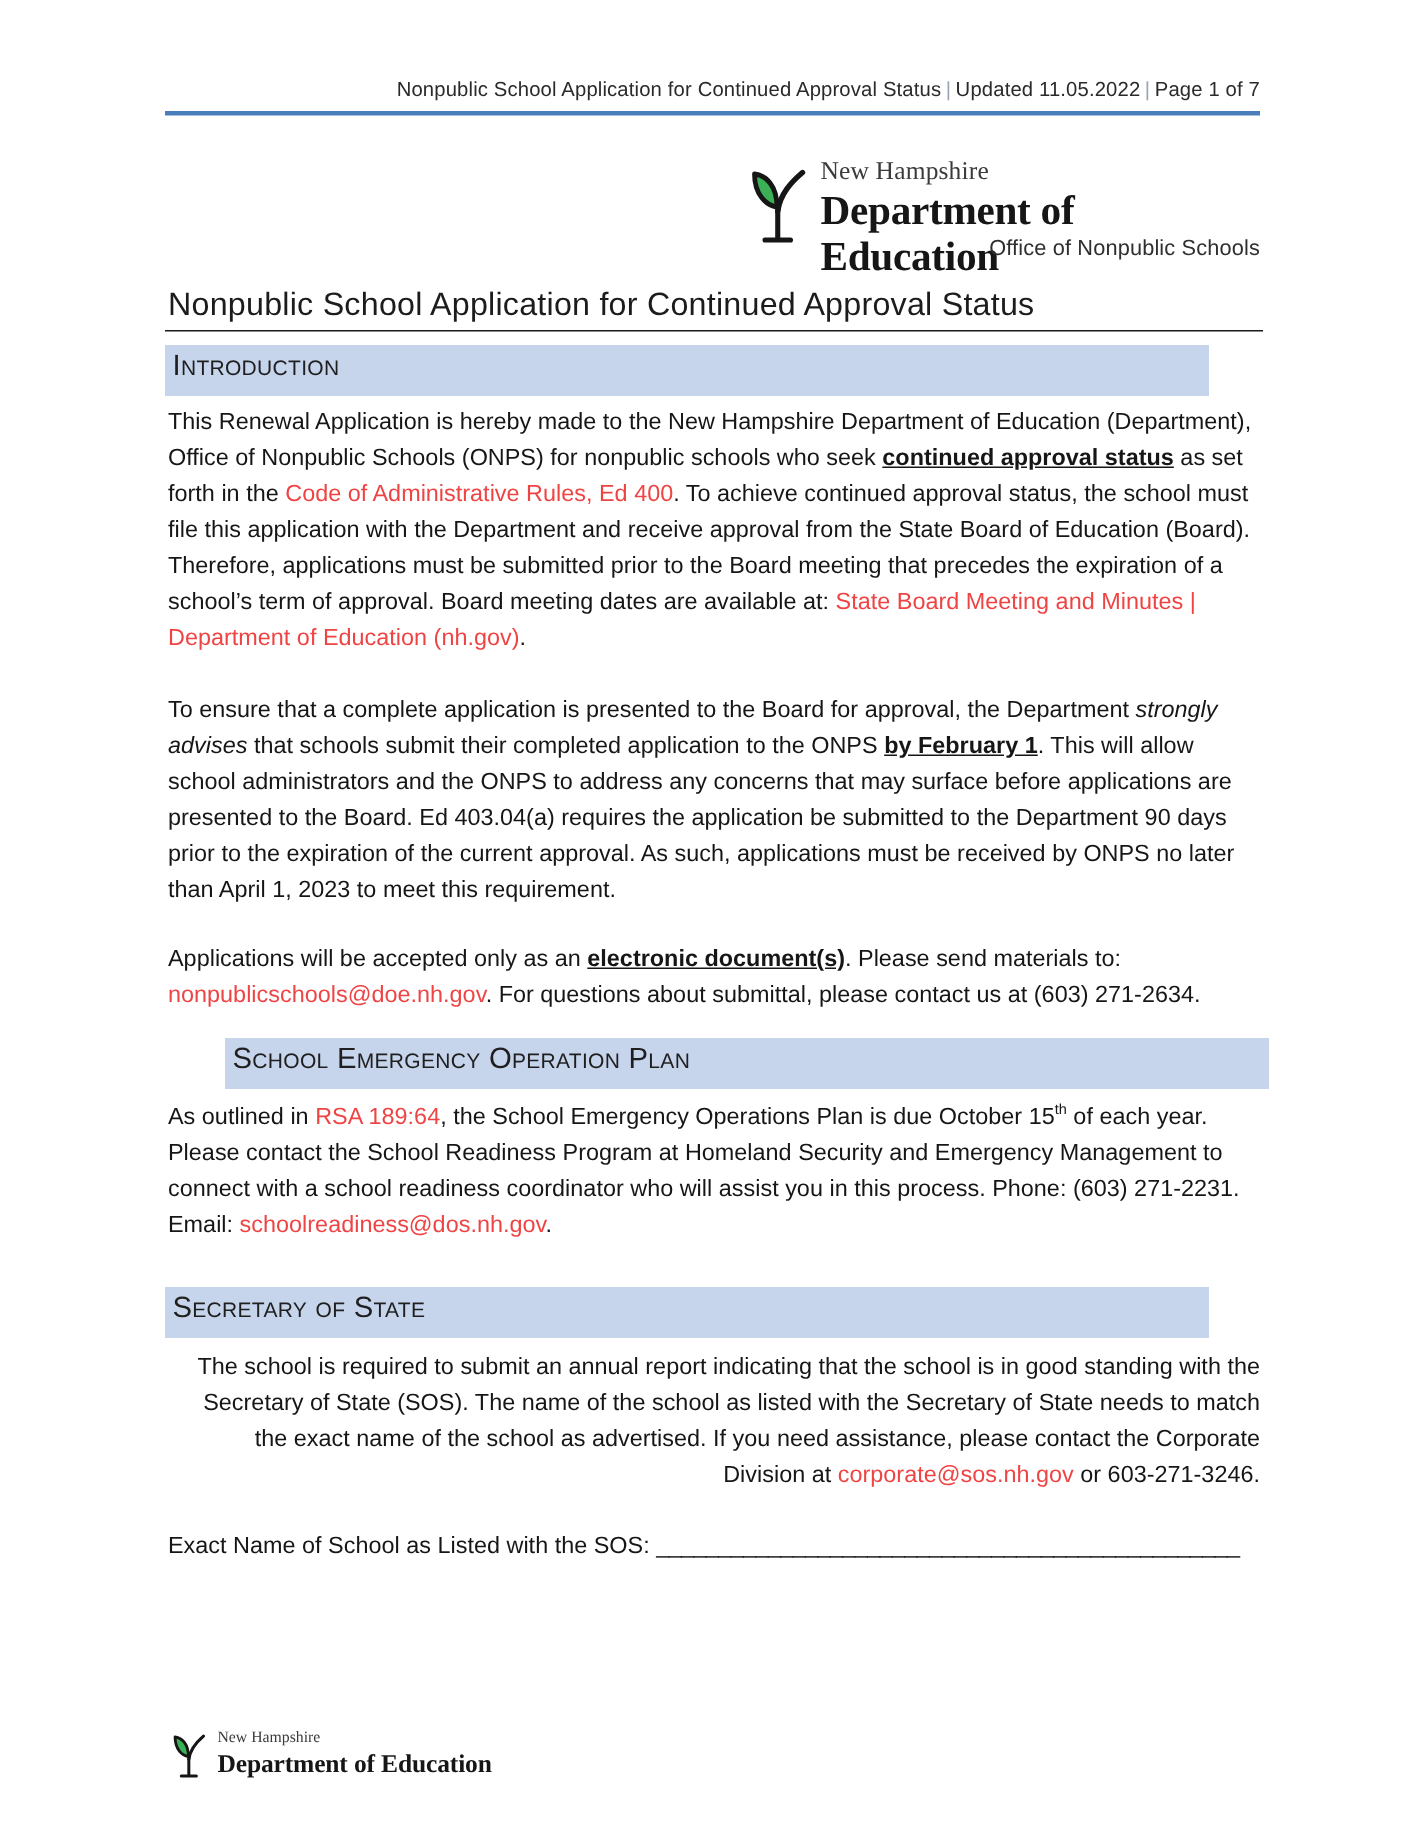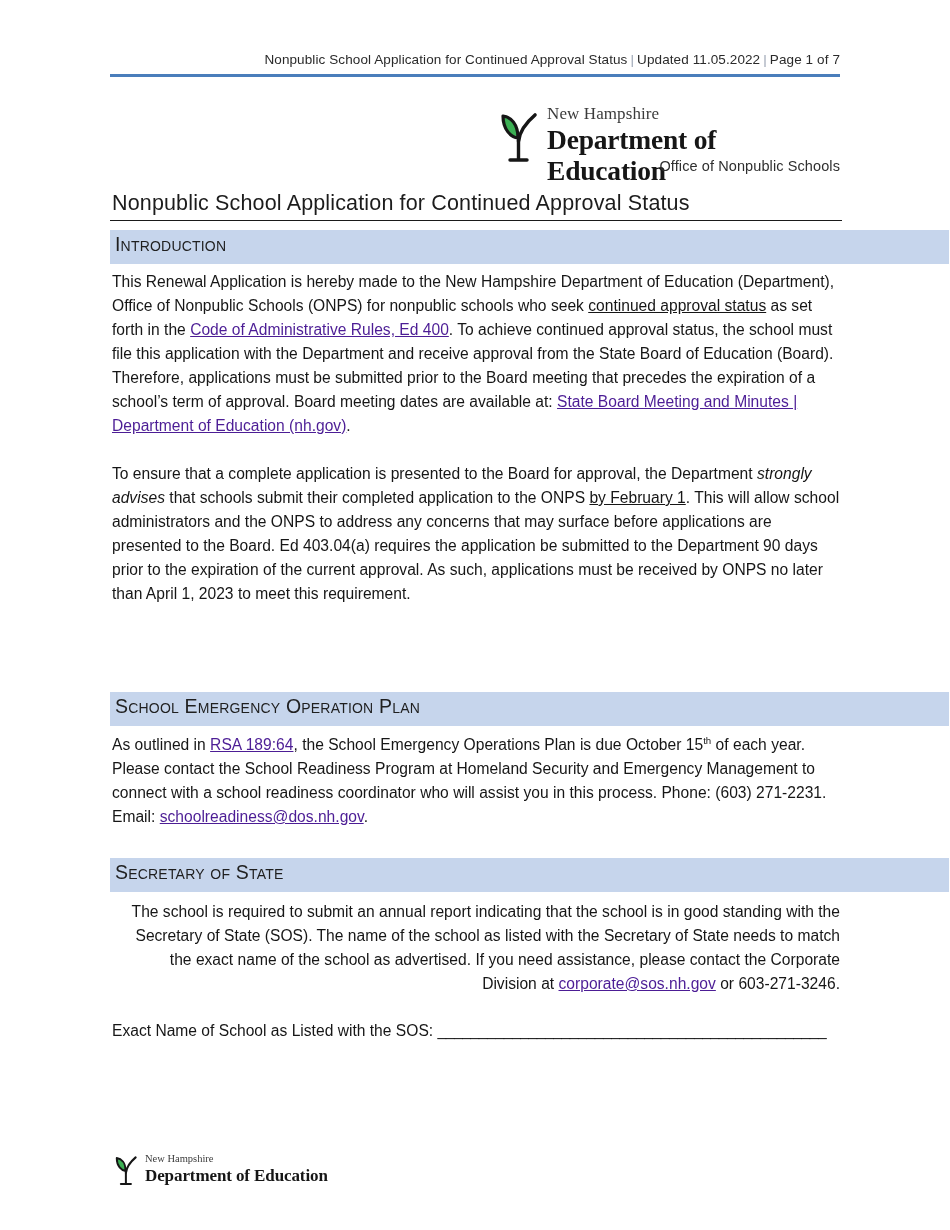--- a/index.html
+++ b/index.html
@@ -111,21 +111,21 @@
     top: 220px;
     width: 732px;
     height: 1.4px;
     background: #1a1a1a;
   }
 
   
   .band {
     position: absolute;
     left: 110px;
-    width: 839px;
+    width: 696px;
     background: #c6d5ec;
   }
   .band-label {
     position: absolute;
     left: 5px;
     top: 3px;
     font-size: 19.5px;
     color: #1f1f1f;
     font-variant: small-caps;
     letter-spacing: 0.2px;
@@ -137,29 +137,28 @@
     position: absolute;
     left: 112px;
     width: 728px;
     font-size: 15.6px;
     line-height: 24px;
     color: #161616;
     text-align: left;
     letter-spacing: 0.01px;
   }
   .para b {
-    font-weight: normal;
+    font-weight: bold;
     text-decoration: underline;
   }
   .para i {
     font-style: italic;
   }
   a.link {
-    color: #4c1d95;
-    text-decoration: underline;
+    color: #ef4444;
     cursor: pointer;
   }
   sup {
     font-size: 0.62em;
     vertical-align: super;
     line-height: 0;
   }
   .fill-line {
     letter-spacing: -0.4px;
   }
@@ -246,22 +245,25 @@
   </div>
 
   <div class="para" style="top:270px;">
     <span>This Renewal Application is hereby made to the New Hampshire Department of Education (Department), Office of Nonpublic Schools (ONPS) for nonpublic schools who seek </span><b>continued approval status</b><span> as set forth in the </span><a class="link">Code of Administrative Rules, Ed 400</a><span>. To achieve continued approval status, the school must file this application with the Department and receive approval from the State Board of Education (Board). Therefore, applications must be submitted prior to the Board meeting that precedes the expiration of a school’s term of approval. Board meeting dates are available at: </span><a class="link">State Board Meeting and Minutes | Department of Education (nh.gov)</a><span>.</span>
   </div>
 
   <div class="para" style="top:462px;">
     <span>To ensure that a complete application is presented to the Board for approval, the Department </span><i>strongly advises</i><span> that schools submit their completed application to the ONPS </span><b>by February 1</b><span>. This will allow school administrators and the ONPS to address any concerns that may surface before applications are presented to the Board. Ed 403.04(a) requires the application be submitted to the Department 90 days prior to the expiration of the current approval. As such, applications must be received by ONPS no later than April 1, 2023 to meet this requirement.</span>
   </div>
 
-
-  <div class="band" style="top:692px; height:34px;">
+  <div class="para" style="top:628px;">
+    <span>Applications will be accepted only as an </span><b>electronic document(s)</b><span>. Please send materials to: </span><a class="link">nonpublicschools@doe.nh.gov</a><span>.  For questions about submittal, please contact us at (603) 271-2634.</span>
+  </div>
+
+  <div class="band" style="top:692px; height:34px;margin-left:40px;">
     <div class="band-label">School Emergency Operation Plan</div>
   </div>
 
   <div class="para" style="top:733px;">
     <span>As outlined in </span><a class="link">RSA 189:64</a><span>, the School Emergency Operations Plan is due October 15</span><sup>th</sup><span> of each year. Please contact the School Readiness Program at Homeland Security and Emergency Management to connect with a school readiness coordinator who will assist you in this process. Phone: (603) 271-2231. Email: </span><a class="link">schoolreadiness@dos.nh.gov</a><span>.</span>
   </div>
 
   <div class="band" style="top:858px; height:34px;">
     <div class="band-label">Secretary of State</div>
   </div>

